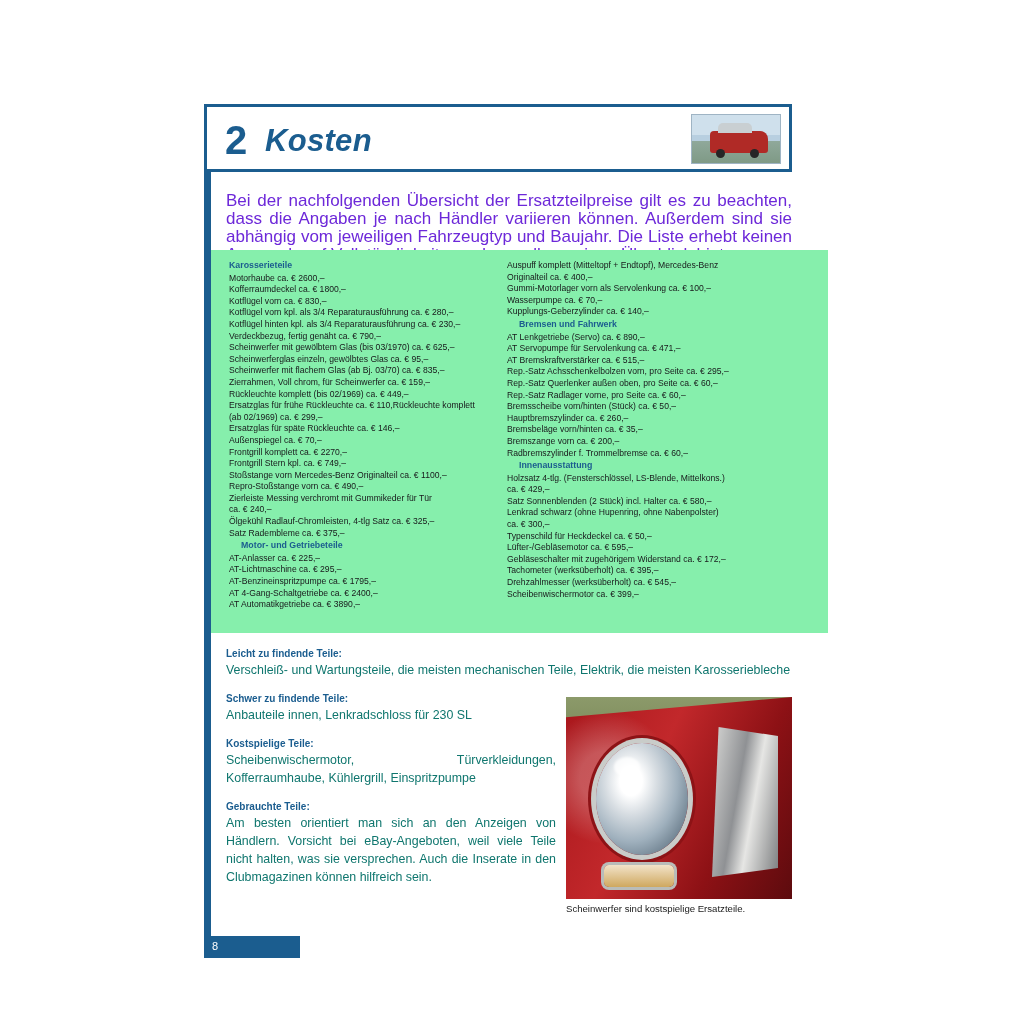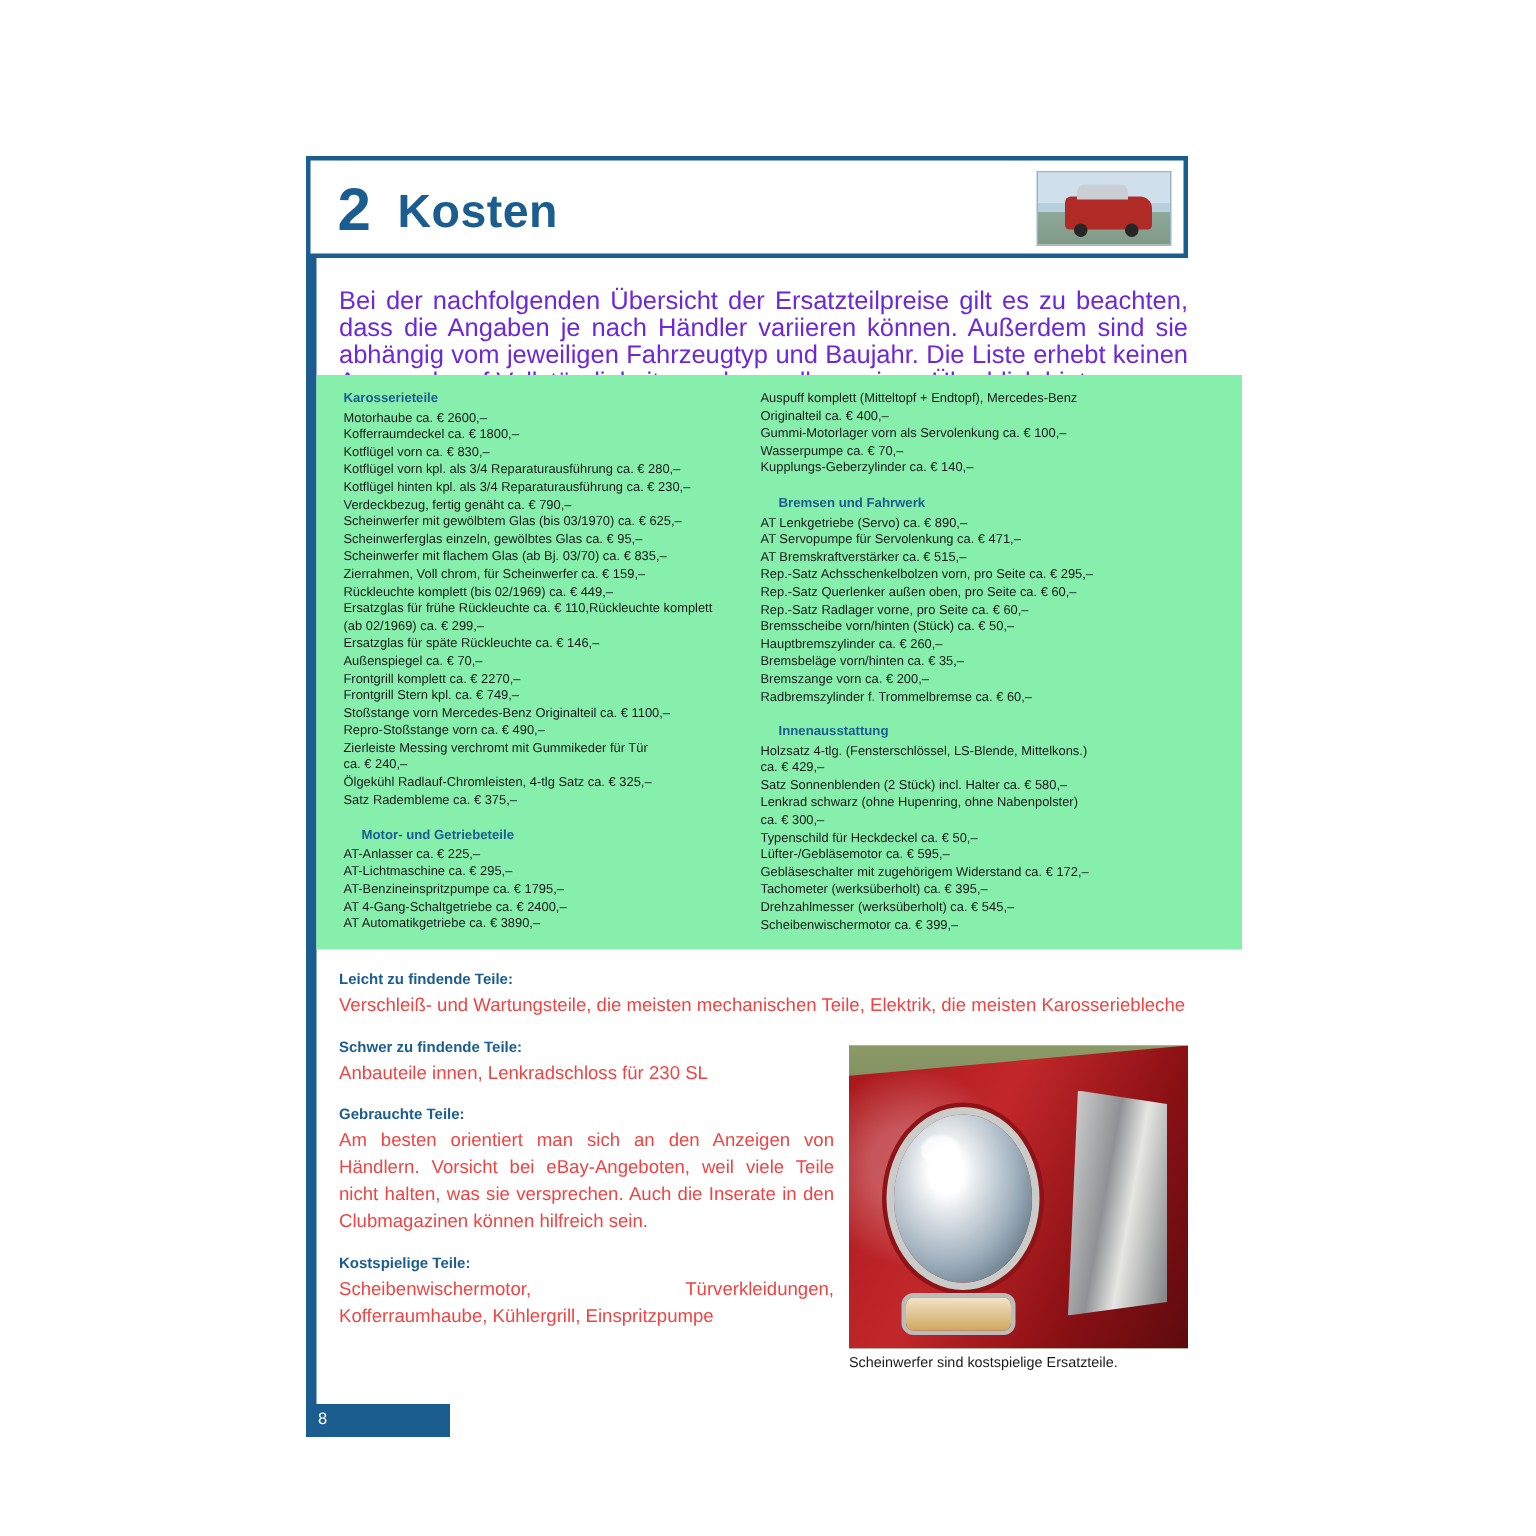--- a/index.html
+++ b/index.html
@@ -51,20 +51,21 @@
   }
   .chapter-title {
     position: absolute;
     left: 58px;
     top: 14px;
     font-size: 31px;
     font-weight: bold;
     color: #1b5d8f;
     line-height: 40px;
     letter-spacing: 0.3px;
+    font-style: italic;
   }
   .chapter-photo {
     position: absolute;
     right: 8px;
     top: 7px;
     width: 88px;
     height: 48px;
     border: 1px solid #9fb4c4;
     background:
       linear-gradient(to bottom, #cfe0ec 0%, #cfe0ec 42%, #b8cfe0 42%, #b8cfe0 55%, #8fa89a 55%, #7f9a86 100%);
@@ -128,39 +129,39 @@
     color: #17181a;
   }
   .col-left { left: 18px; }
   .col-right { left: 296px; }
   .cat {
     color: #1b5d8f;
     font-weight: bold;
     font-size: 8.8px;
     margin-bottom: 1px;
   }
-  .cat.spaced { margin-top: 12px; padding-left: 12px; }
+  .cat.spaced { margin-top: 1px; padding-left: 12px; }
   .row { white-space: normal; }
 
   .sections {
     position: absolute;
     left: 226px;
     top: 648px;
     width: 566px;
   }
   .sec-title {
     color: #1b5d8f;
     font-weight: bold;
     font-size: 10px;
     margin-bottom: 2px;
   }
   .sec-body {
     font-size: 12.4px;
     line-height: 18px;
-    color: #ef4444;
+    color: #0f766e;
     text-align: justify;
   }
   .sec { margin-bottom: 14px; }
   .sec-narrow { width: 330px; }
 
   .photo-frame {
     position: absolute;
     left: 566px;
     top: 697px;
     width: 226px;
@@ -338,26 +339,26 @@
   <div class="sections" id="sections">
       <div class="sec">
         <div class="sec-title">Leicht zu findende Teile:</div>
         <div class="sec-body">Verschleiß- und Wartungsteile, die meisten mechanischen Teile, Elektrik, die meisten Karosseriebleche</div>
       </div>
       <div class="sec sec-narrow">
         <div class="sec-title">Schwer zu findende Teile:</div>
         <div class="sec-body">Anbauteile innen, Lenkradschloss für 230 SL</div>
       </div>
       <div class="sec sec-narrow">
+        <div class="sec-title">Kostspielige Teile:</div>
+        <div class="sec-body">Scheibenwischermotor, Türverkleidungen, Kofferraumhaube, Kühlergrill, Einspritzpumpe</div>
+      </div>
+      <div class="sec sec-narrow">
         <div class="sec-title">Gebrauchte Teile:</div>
         <div class="sec-body">Am besten orientiert man sich an den Anzeigen von Händlern. Vorsicht bei eBay-Angeboten, weil viele Teile nicht halten, was sie versprechen. Auch die Inserate in den Clubmagazinen können hilfreich sein.</div>
-      </div>
-      <div class="sec sec-narrow">
-        <div class="sec-title">Kostspielige Teile:</div>
-        <div class="sec-body">Scheibenwischermotor, Türverkleidungen, Kofferraumhaube, Kühlergrill, Einspritzpumpe</div>
       </div>
     </div>
 
   <div class="photo-frame">
     <div class="bg"></div>
     <div class="body"></div>
     <div class="chrome"></div>
     <div class="headlamp"></div>
     <div class="blinker"></div>
   </div>

